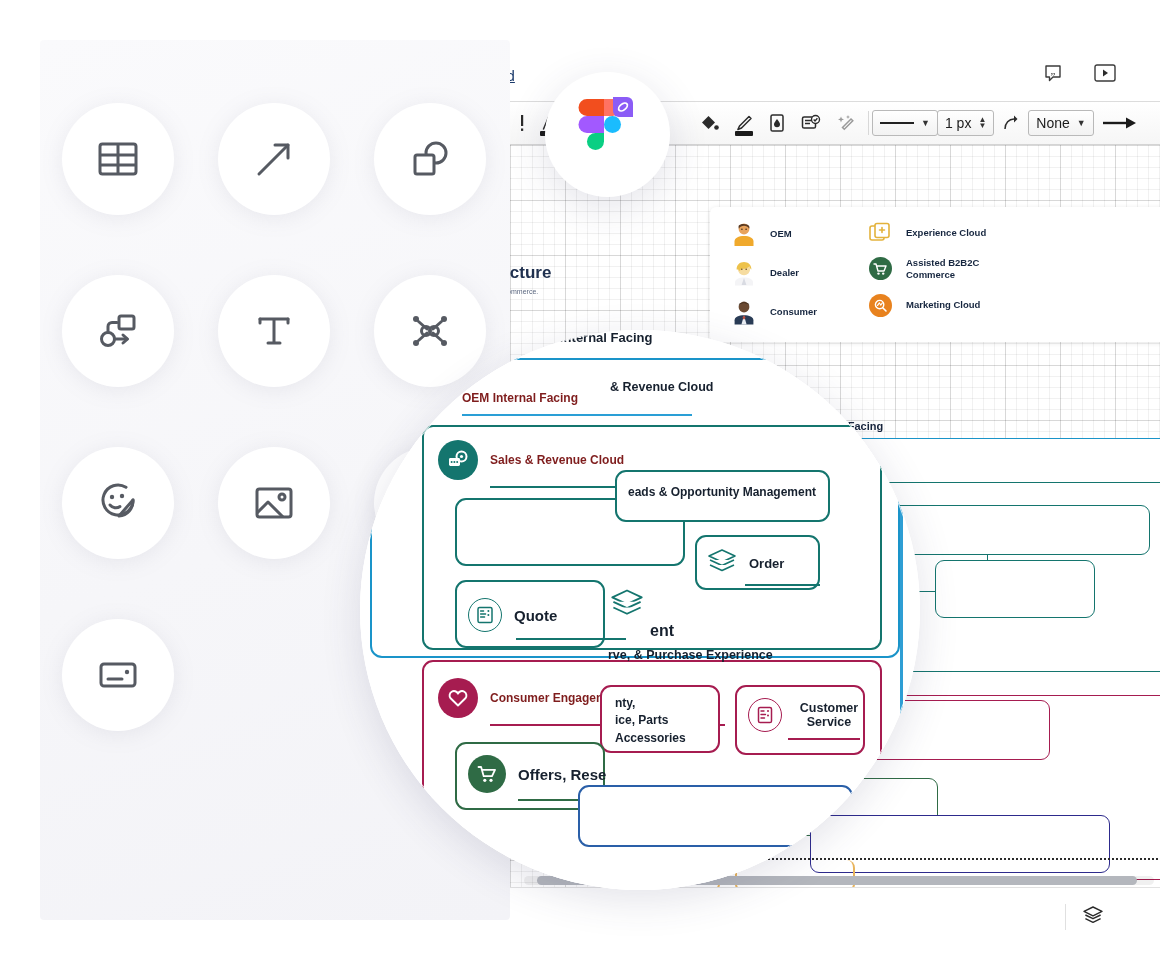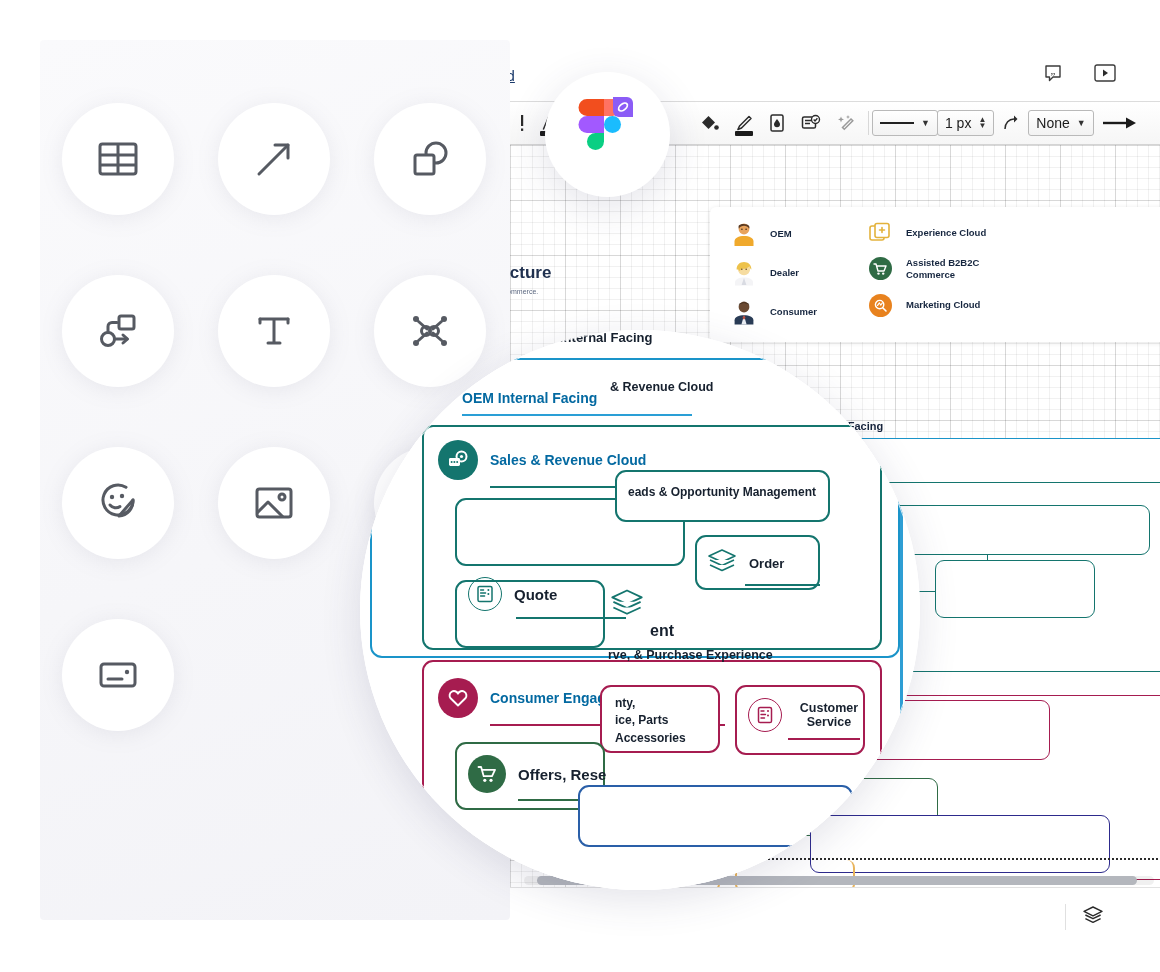--- a/index.html
+++ b/index.html
@@ -172,21 +172,21 @@
     z-index: 30;
   }
   .lens-big { left: 360px; top: 330px; width: 560px; height: 560px; }
   .lens-small { left: 545px; top: 72px; width: 125px; height: 125px; z-index: 40;
     display:flex; align-items:center; justify-content:center; }
 
   .lens-inner { position:absolute; left:0; top:0; width: 1160px; height:972px; transform-origin: 0 0; }
 
   
   .mg { position:absolute; }
-  .mg-title { font-size:14px; font-weight:700; color:#0369a1; white-space:nowrap; }
+  .mg-title { font-size:12px; font-weight:700; color:#7f1d1d; white-space:nowrap; }
   .mg-sub   { font-size:13px; font-weight:600; color:#16202e; white-space:nowrap; }
   .mg-body  { font-size:11.5px; font-weight:600; color:#16202e; white-space:nowrap; }
 
   .mbox { position:absolute; border-radius:11px; border:2px solid; background:#ffffff; }
   .mline { position:absolute; height:2px; }
 
   .lens-haze { position:absolute; inset:0; border-radius:50%; pointer-events:none;
      box-shadow: inset 0 0 0 1px rgba(255,255,255,.8); }
 </style>
 </head>
@@ -484,21 +484,21 @@
                 <path d="m3 12 12 5.5L27 12" fill="#fff" stroke="#14756e" stroke-width="1.6" stroke-linejoin="round"></path>
                 <path d="m3 17 12 5.5L27 17" fill="#fff" stroke="#14756e" stroke-width="1.6" stroke-linejoin="round"></path>
               </svg>
           </span>
           <span class="mg-body" style="font-size:13px">Order</span>
         </div>
         <div class="mline" style="width:75px; background:#14756e; margin-top:6px; margin-left:38px;"></div>
       </div>
 
       <div class="mbox" style="left:95px; top:250px; width:150px; height:68px; border-color:#14756e;"></div>
-      <div class="mg" style="left:108px; top:247px;text-align:center;">
+      <div class="mg" style="left:108px; top:268px;text-align:center;">
         <div class="cardtitle">
           <span class="badge-ring" style="border-color:#14756e">
             <svg width="18" height="18" viewBox="0 0 18 18">
                 <rect x="2" y="1.5" width="14" height="15" rx="1.6" fill="none" stroke="#14756e" stroke-width="1.5"></rect>
                 <path d="M4.6 5h3M4.6 8h5M4.6 11h4" stroke="#14756e" stroke-width="1.4" stroke-linecap="round"></path>
                 <circle cx="12.4" cy="5" r="1" fill="#14756e"></circle>
                 <circle cx="12.4" cy="9" r="1" fill="#14756e"></circle>
               </svg>
           </span>
           <span class="mg-sub" style="font-size:15px">Quote</span>

